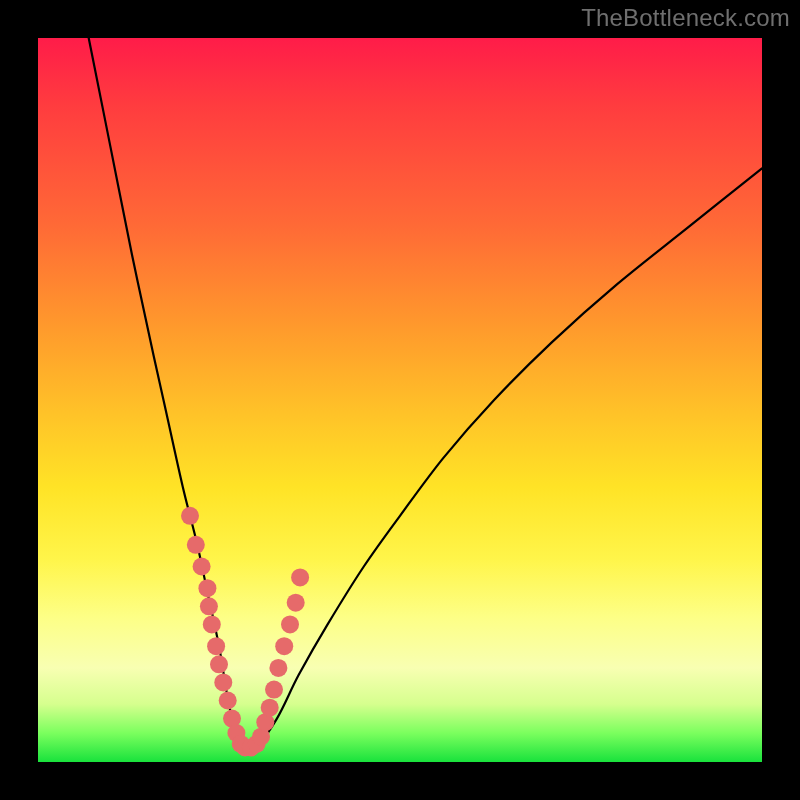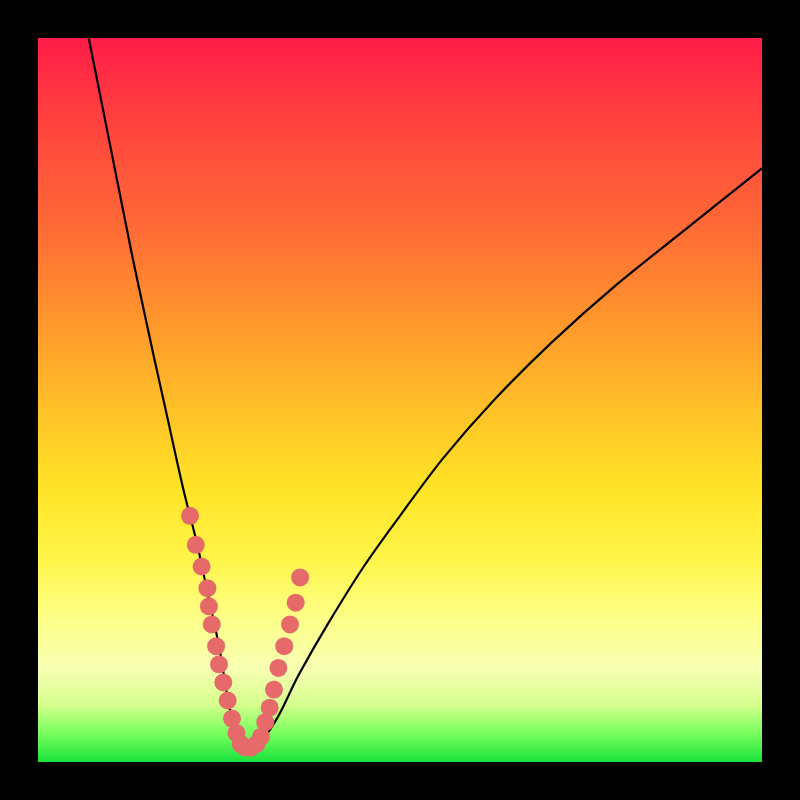--- a/index.html
+++ b/index.html
@@ -68,20 +68,21 @@
   }
   .dot {
     fill: #e66a6a;
     stroke: none;
   }
 </style>
 </head>
 <body>
 
 <div class="frame">
+  <div class="watermark">TheBottleneck.com</div>
 
   <div class="plot-area">
     <svg class="curve" viewBox="0 0 724 724">
       <path id="curve-path" class="curve-path" d="M 50.7 0.0 C 54.3 18.1, 65.2 72.4, 72.4 108.6 C 79.6 144.8, 86.9 182.2, 94.1 217.2 C 101.4 252.2, 109.8 290.8, 115.8 318.6 C 121.9 346.3, 125.5 362.0, 130.3 383.7 C 135.1 405.4, 140.0 428.4, 144.8 448.9 C 149.6 469.4, 155.1 488.7, 159.3 506.8 C 163.5 524.9, 166.5 540.6, 170.1 557.5 C 173.8 574.4, 178.0 592.5, 181.0 608.2 C 184.0 623.8, 185.8 638.3, 188.2 651.6 C 190.7 664.9, 193.1 678.1, 195.5 687.8 C 197.9 697.5, 199.1 705.9, 202.7 709.5 C 206.3 713.1, 211.2 714.3, 217.2 709.5 C 223.2 704.7, 231.7 692.6, 238.9 680.6 C 246.2 668.5, 252.2 652.8, 260.6 637.1 C 269.1 621.4, 278.7 604.5, 289.6 586.4 C 300.5 568.3, 313.7 546.6, 325.8 528.5 C 337.9 510.4, 348.7 495.9, 362.0 477.8 C 375.3 459.7, 389.8 439.2, 405.4 419.9 C 421.1 400.6, 438.0 381.3, 456.1 362.0 C 474.2 342.7, 493.5 323.4, 514.0 304.1 C 534.6 284.8, 556.3 265.5, 579.2 246.2 C 602.1 226.9, 627.5 207.5, 651.6 188.2 C 675.7 168.9, 711.9 140.0, 724.0 130.3"></path>
       <g id="dots">
           <circle class="dot" cx="152.0" cy="477.8" r="9"></circle>
           <circle class="dot" cx="157.8" cy="506.8" r="9"></circle>
           <circle class="dot" cx="163.6" cy="528.5" r="9"></circle>
           <circle class="dot" cx="169.4" cy="550.2" r="9"></circle>
           <circle class="dot" cx="170.9" cy="568.3" r="9"></circle>

